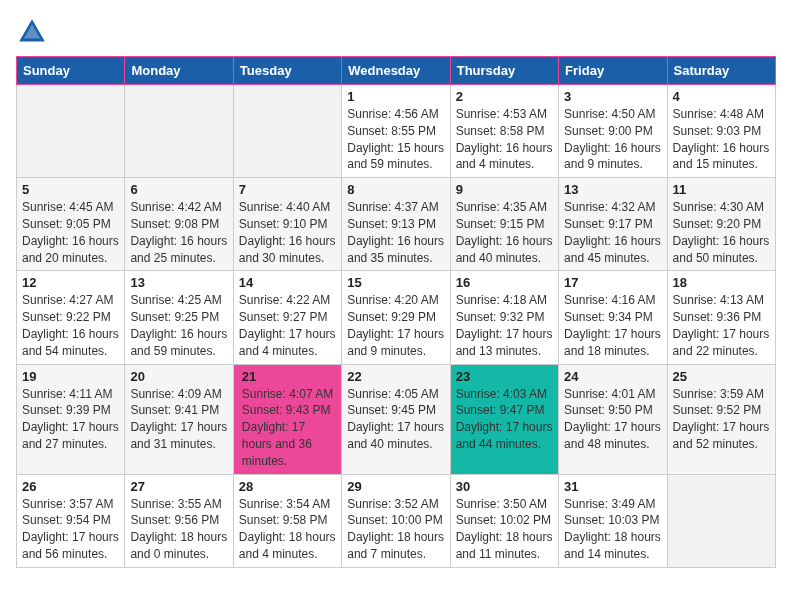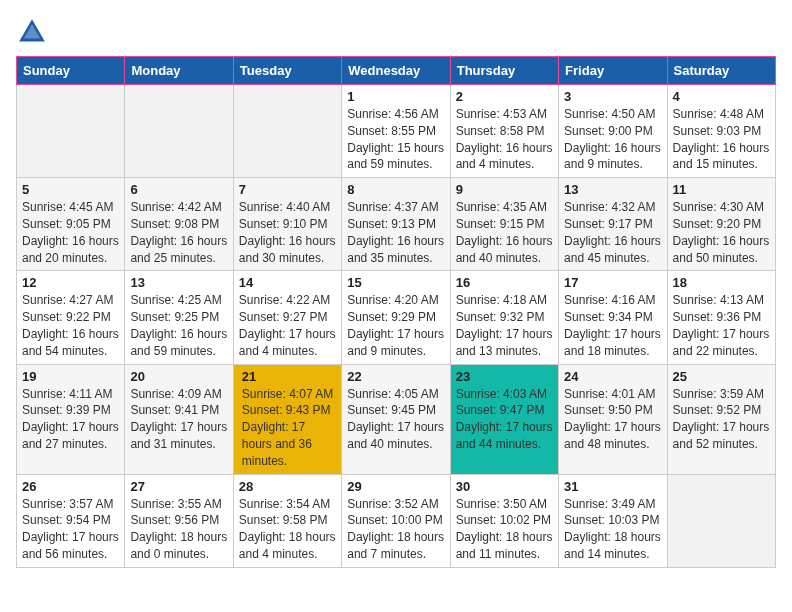--- a/index.html
+++ b/index.html
@@ -274,21 +274,21 @@
 Daylight: 17 hours
 and 27 minutes.</div>
         </td>
         <td style="background: rgb(245, 245, 245);">
           <div class="day-number">20</div>
           <div class="day-info">Sunrise: 4:09 AM
 Sunset: 9:41 PM
 Daylight: 17 hours
 and 31 minutes.</div>
         </td>
-        <td style="background: #eab308; padding-left: 8px;">
+        <td style="background: #ec4899; padding-left: 8px;">
           <div class="day-number">21</div>
           <div class="day-info">Sunrise: 4:07 AM
 Sunset: 9:43 PM
 Daylight: 17 hours
 and 36 minutes.</div>
         </td>
         <td style="background: rgb(245, 245, 245);">
           <div class="day-number">22</div>
           <div class="day-info">Sunrise: 4:05 AM
 Sunset: 9:45 PM

